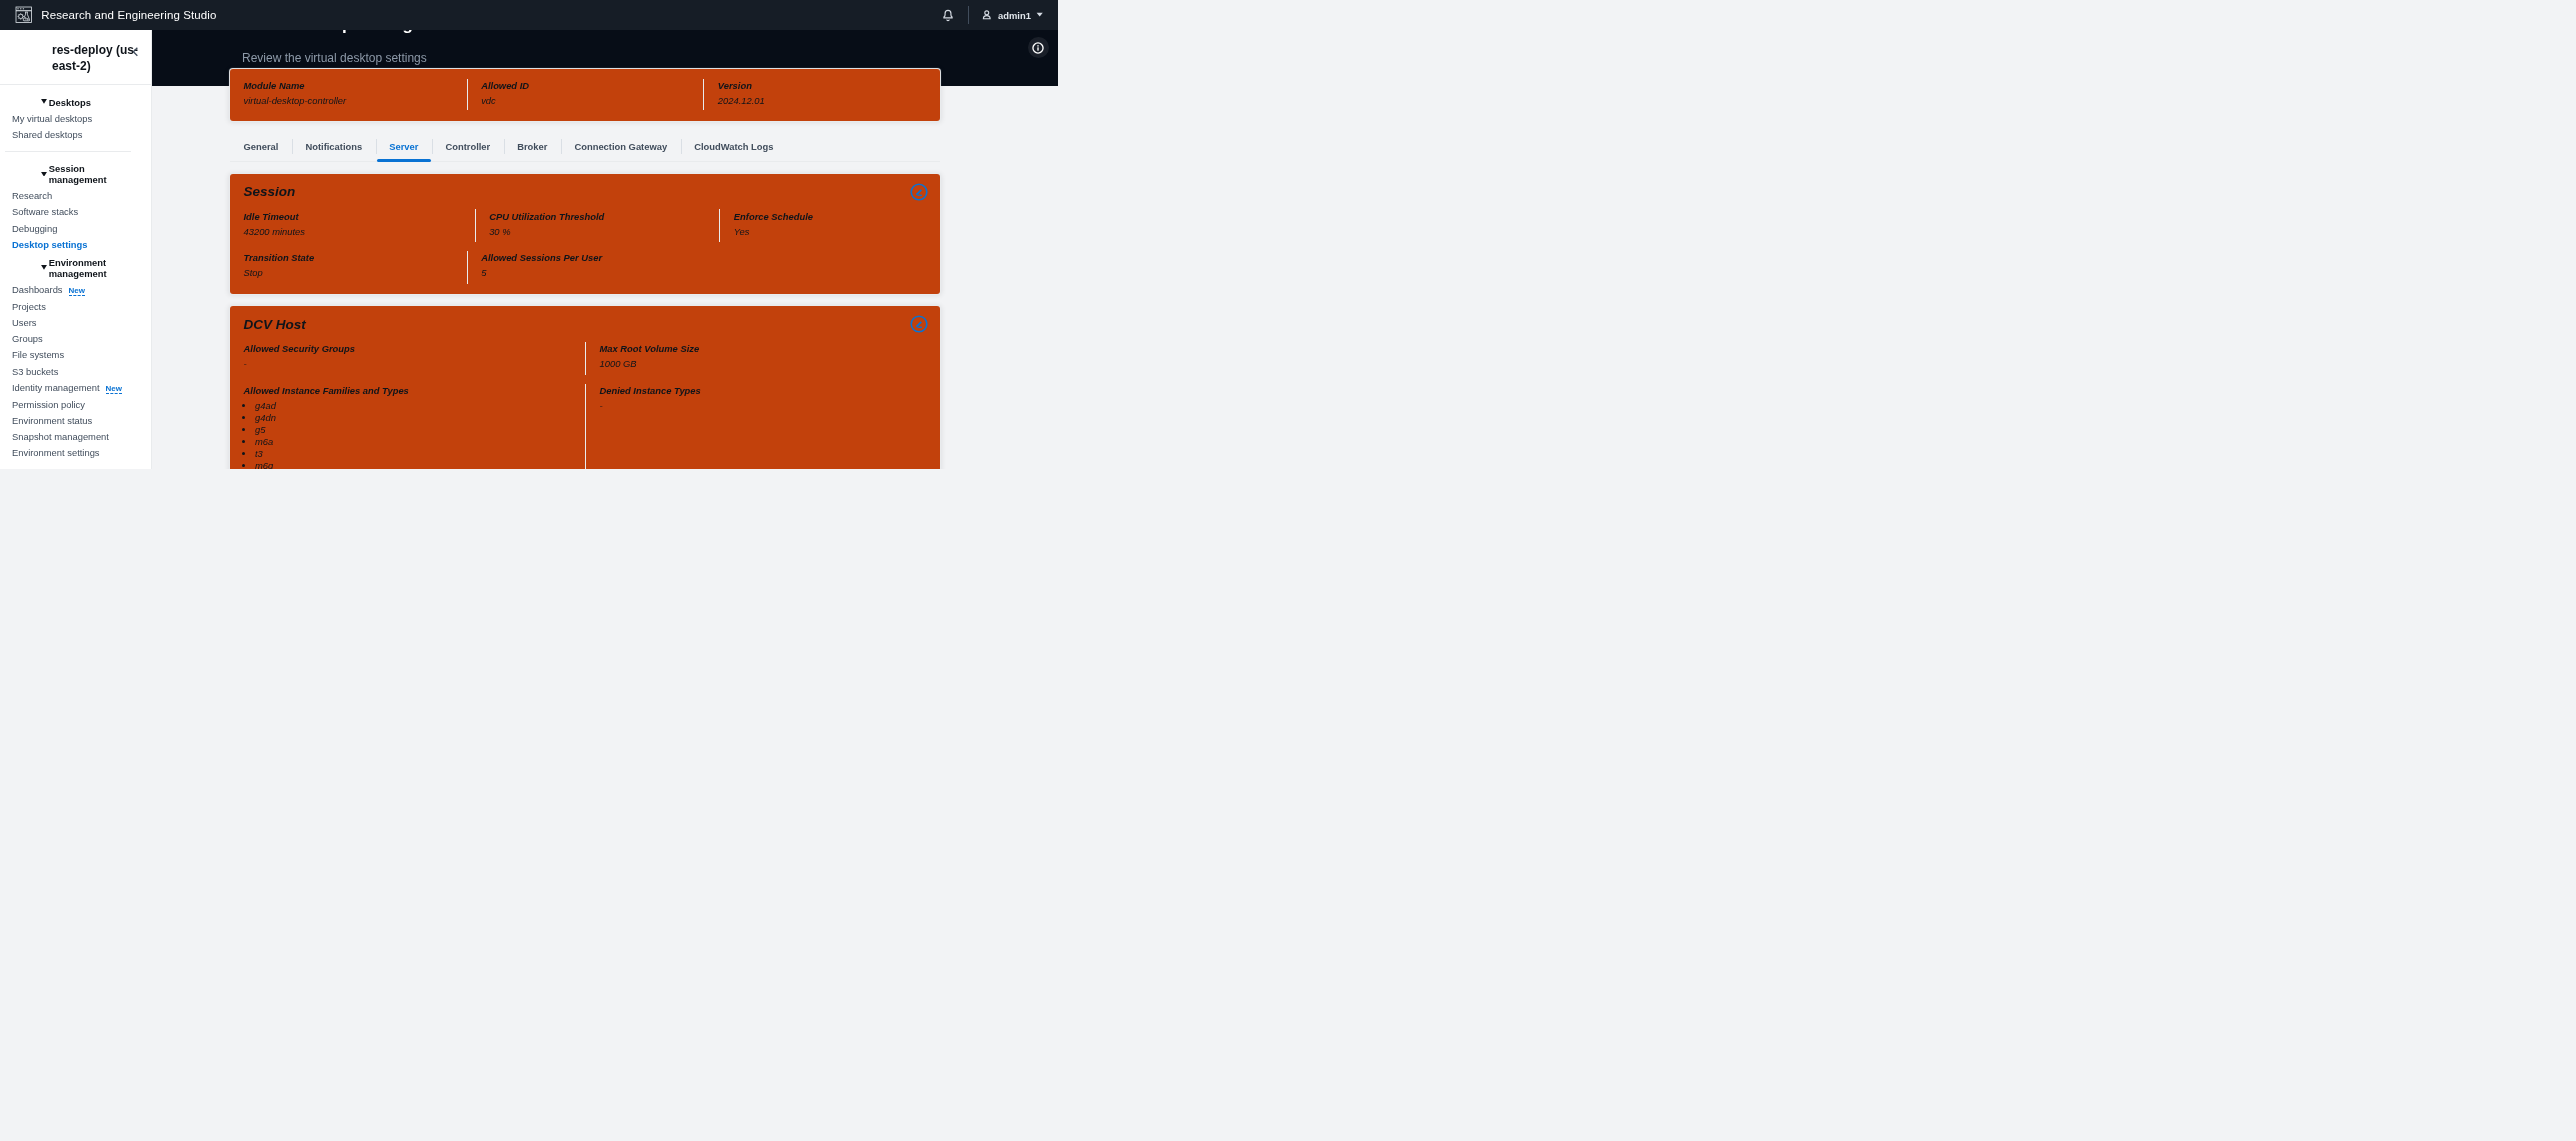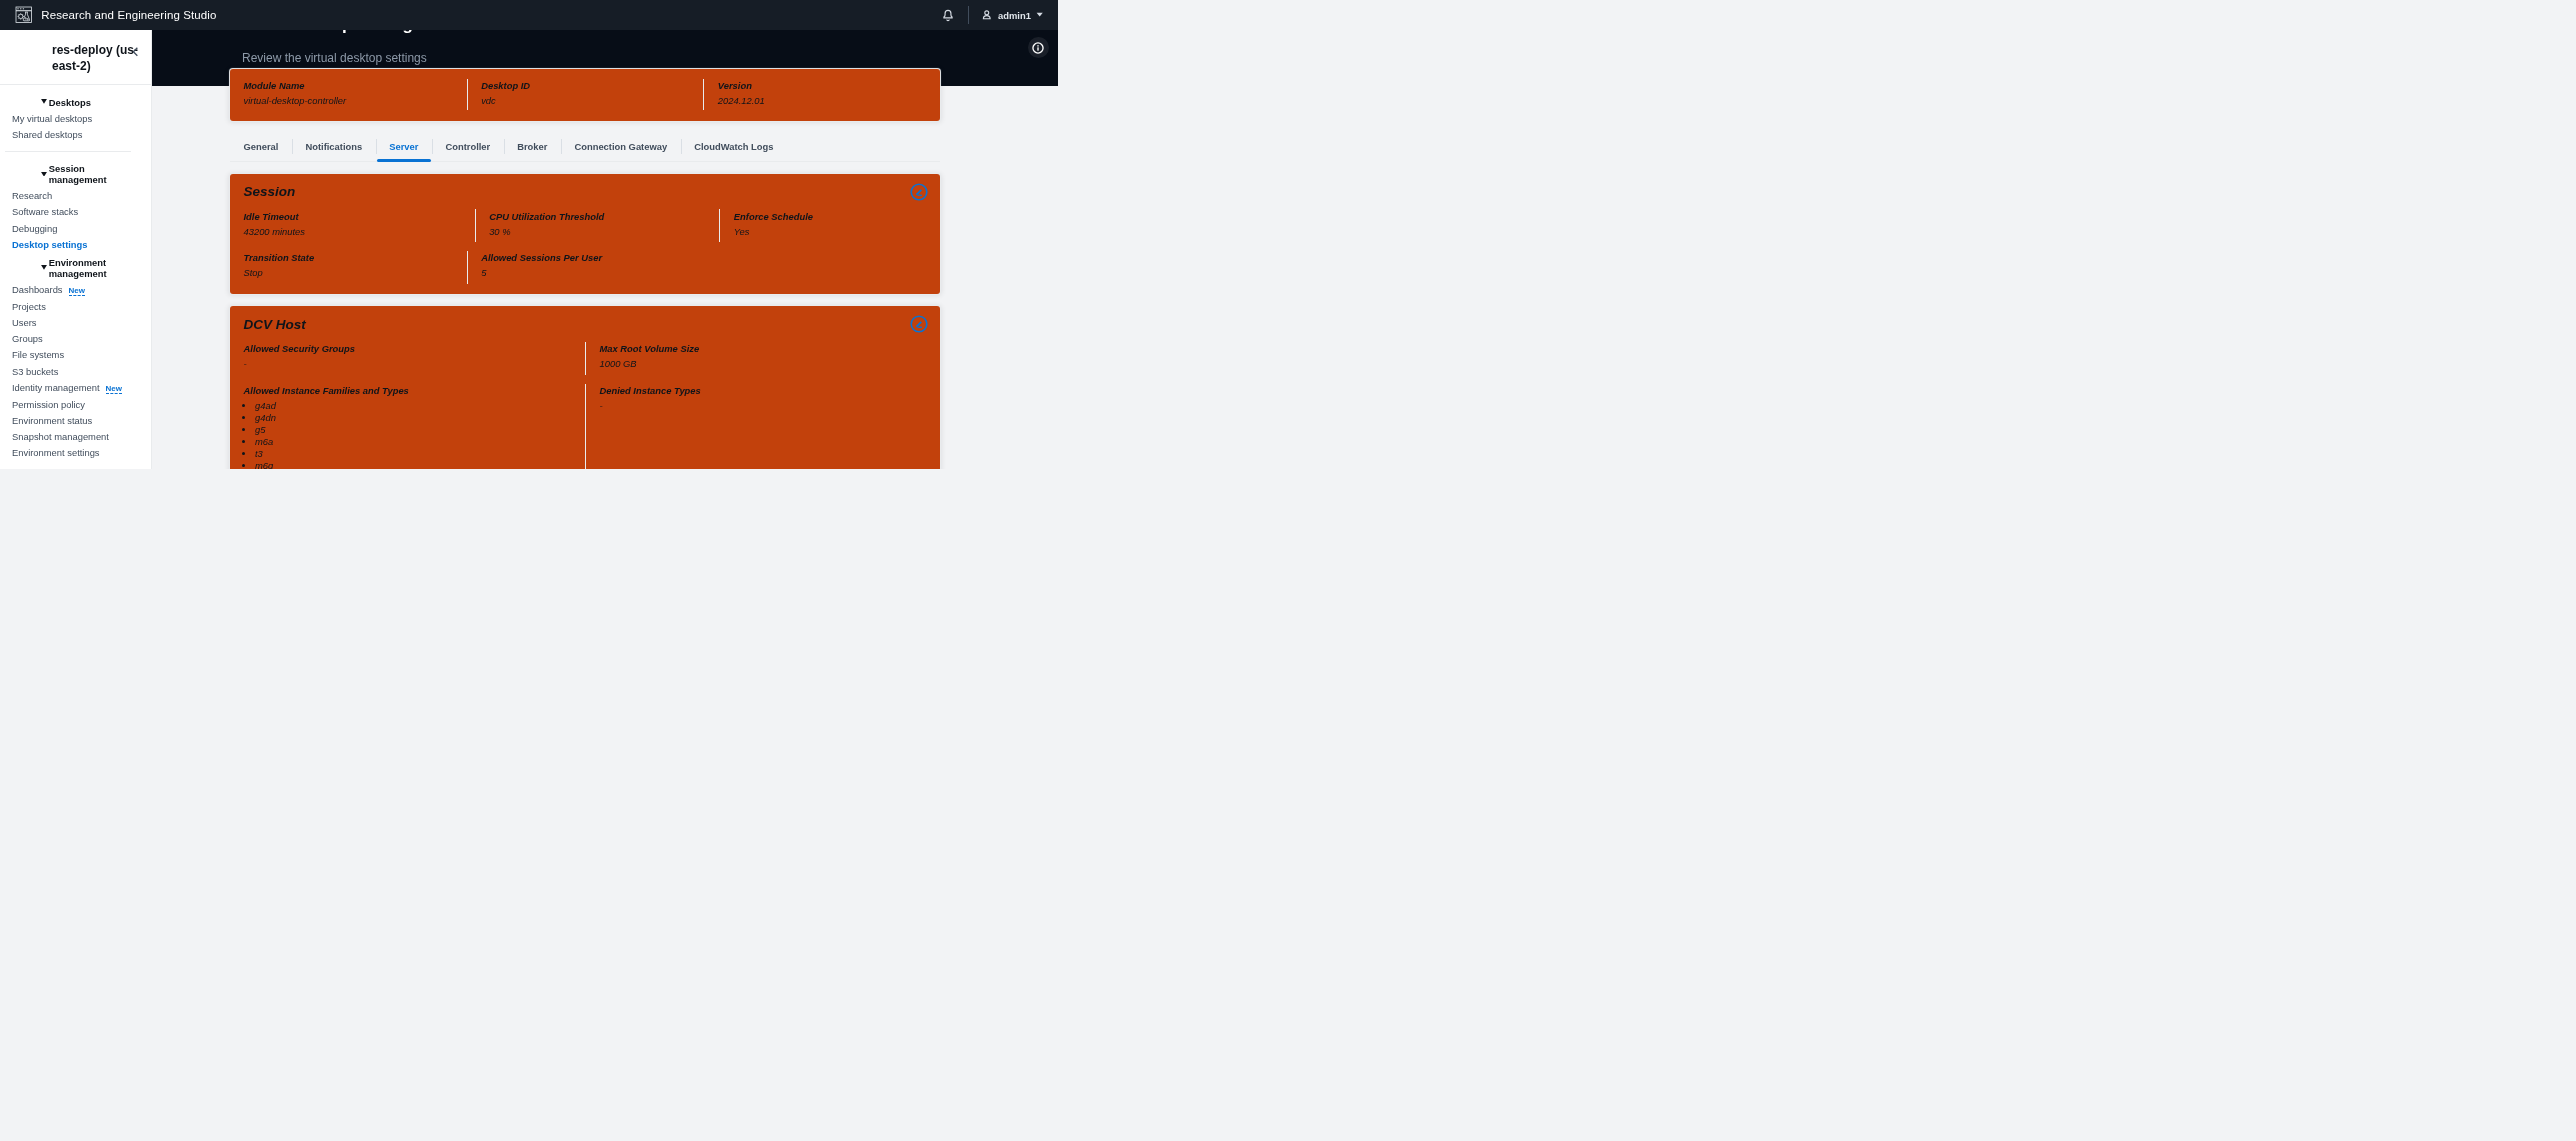--- a/index.html
+++ b/index.html
@@ -285,21 +285,21 @@
     </div>
 
     <div class="content">
 
       <section class="card module-card">
         <div class="kv-cell">
           <div class="kv-label">Module Name</div>
           <div class="kv-value">virtual-desktop-controller</div>
         </div>
         <div class="kv-cell">
-          <div class="kv-label">Desktop ID</div>
+          <div class="kv-label">Allowed ID</div>
           <div class="kv-value">vdc</div>
         </div>
         <div class="kv-cell">
           <div class="kv-label">Version</div>
           <div class="kv-value">2024.12.01</div>
         </div>
       </section>
 
       <div class="tabs">
         <button class="tab">General</button>

